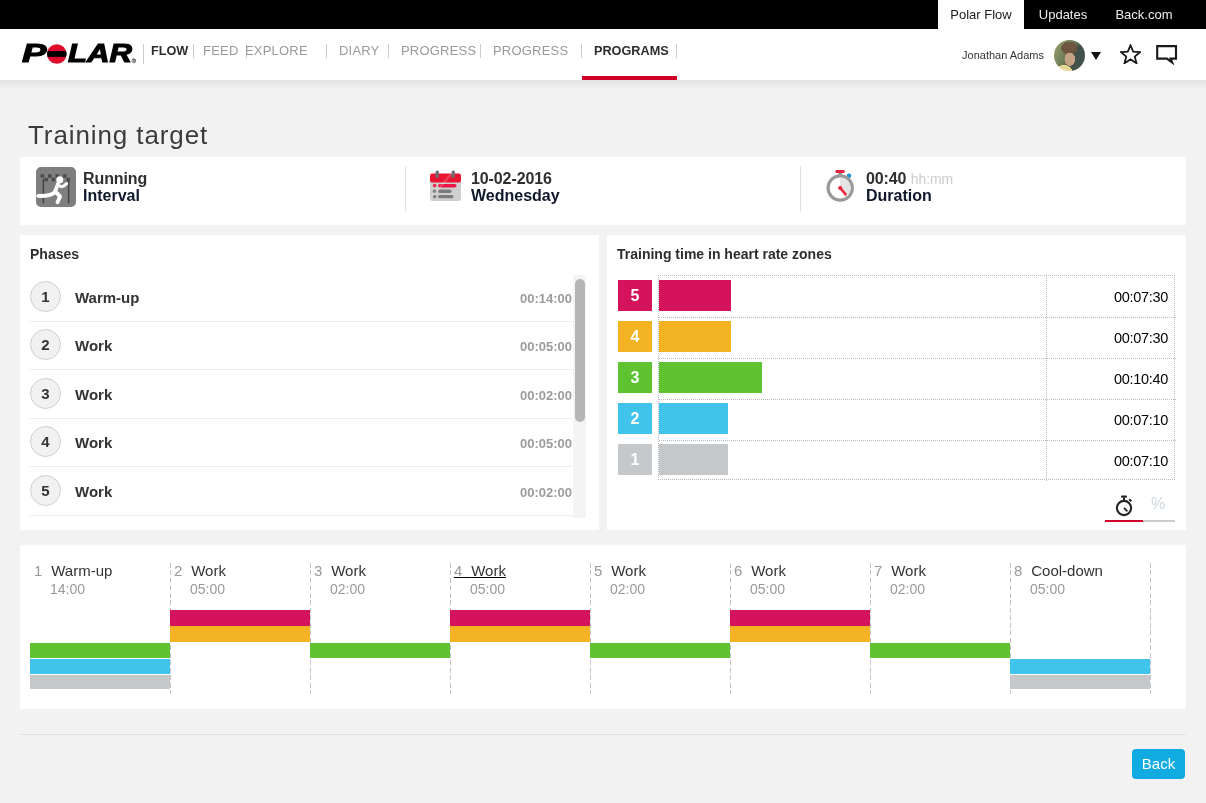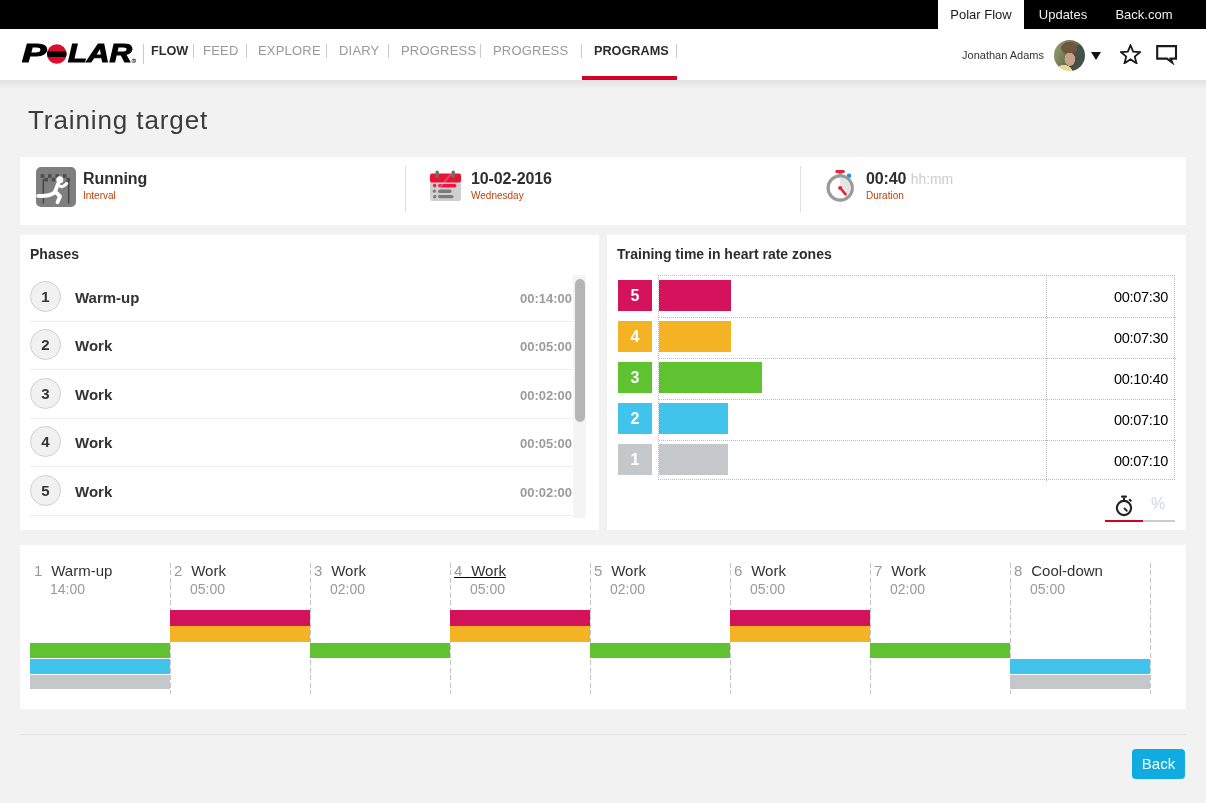--- a/index.html
+++ b/index.html
@@ -19,27 +19,27 @@
 #avatar { position:absolute; left:1054px; top:40px; width:31px; height:31px; border-radius:50%;
  background:
   radial-gradient(ellipse 42% 30% at 32% 99%, #e6d795 0 60%, rgba(0,0,0,0) 62%),
   radial-gradient(ellipse 29% 36% at 51% 62%, #c7a183 0 58%, rgba(0,0,0,0) 60%),
   radial-gradient(ellipse 44% 34% at 49% 26%, #6e5640 0 58%, rgba(0,0,0,0) 60%),
   radial-gradient(circle at 88% 62%, #42524a 0 42%, rgba(0,0,0,0) 44%),
   linear-gradient(115deg, #8f9a6a 10%, #5f6d4e 55%, #475544);
 }
 #caret { position:absolute; left:1091px; top:52px; width:0; height:0; border-left:5.5px solid transparent; border-right:5.5px solid transparent; border-top:8px solid #111; }
 
-#h1 { position:absolute; left:28px; top:105px; font-size:26px; color:#3b3b3b; letter-spacing:0.9px; }
+#h1 { position:absolute; left:28px; top:120px; font-size:26px; color:#3b3b3b; letter-spacing:0.9px; }
 
 .card { position:absolute; background:#fff; }
 #card1 { left:20px; top:157px; width:1166px; height:68px; }
 .vdiv { position:absolute; top:9px; width:1px; height:46px; background:#e0e0e0; }
 .bigval { font-size:16px; font-weight:bold; color:#2f2f2f; line-height:18px; letter-spacing:-0.1px; }
-.sub { font-size:10px; color:#c2410c; line-height:16px; }
+.sub { font-size:16px; color:#0f172a; line-height:16px;font-weight:bold; }
 .hhmm { font-size:14px; font-weight:normal; color:#ccc; }
 
 #phases { left:20px; top:235px; width:579px; height:295px; overflow:hidden; }
 .ptitle { position:absolute; left:10px; top:11px; font-size:14px; font-weight:bold; color:#2d2d2d; }
 .prow { position:absolute; left:10px; width:542px; height:48.5px; border-bottom:1px solid #ececec; }
 .pnum { position:absolute; left:0px; top:7.5px; width:31px; height:31px; border-radius:50%; background:#f1f1f1; border:1px solid #cfcfcf; text-align:center; line-height:30px; font-weight:bold; font-size:15px; color:#333; }
 .pname { position:absolute; left:45px; top:15.5px; font-size:15px; font-weight:bold; color:#333; }
 .ptime { position:absolute; right:0px; top:17.5px; font-size:13px; font-weight:bold; color:#9b9b9b; }
 #sbtrack { position:absolute; left:553px; top:40px; width:13px; height:243px; background:#f4f4f4; }
 #sbthumb { position:absolute; left:555px; top:44px; width:10px; height:143px; border-radius:5px; background:#b5b5b5; }
@@ -92,21 +92,21 @@
   <rect x="24" y="8.1" width="22" height="5.8" fill="#000" clip-path="url(#ocirc)"></rect>
   <text x="46" y="19" font-family="Liberation Sans" font-size="25" font-weight="bold" font-style="italic" textLength="64" lengthAdjust="spacingAndGlyphs" fill="#000" stroke="#000" stroke-width="1.1">LAR</text>
   <circle cx="111.8" cy="17.8" r="1.9" fill="none" stroke="#222" stroke-width="0.6"></circle>
   <text x="110.7" y="19.3" font-family="Liberation Sans" font-size="3.8" fill="#000">R</text>
 </svg>
 <div class="navsep" style="left:143px; top:44px; height:20px;"></div>
 <div class="navitem on" style="left:151px;">FLOW</div>
 <div class="navsep" style="left:193px;"></div>
 <div class="navitem" style="left:203px;">FEED</div>
 <div class="navsep" style="left:246px;"></div>
-<div class="navitem" style="left:258px;">EXPLORE</div>
+<div class="navitem" style="left:245px;">EXPLORE</div>
 <div class="navsep" style="left:326px;"></div>
 <div class="navitem" style="left:339px;">DIARY</div>
 <div class="navsep" style="left:388px;"></div>
 <div class="navitem" style="left:401px;">PROGRESS</div>
 <div class="navsep" style="left:480px;"></div>
 <div class="navitem" style="left:493px;">PROGRESS</div>
 <div class="navsep" style="left:581px;"></div>
 <div class="navitem on" style="left:594px;">PROGRAMS</div>
 <div class="navsep" style="left:676px;"></div>
 <div id="redline"></div>

